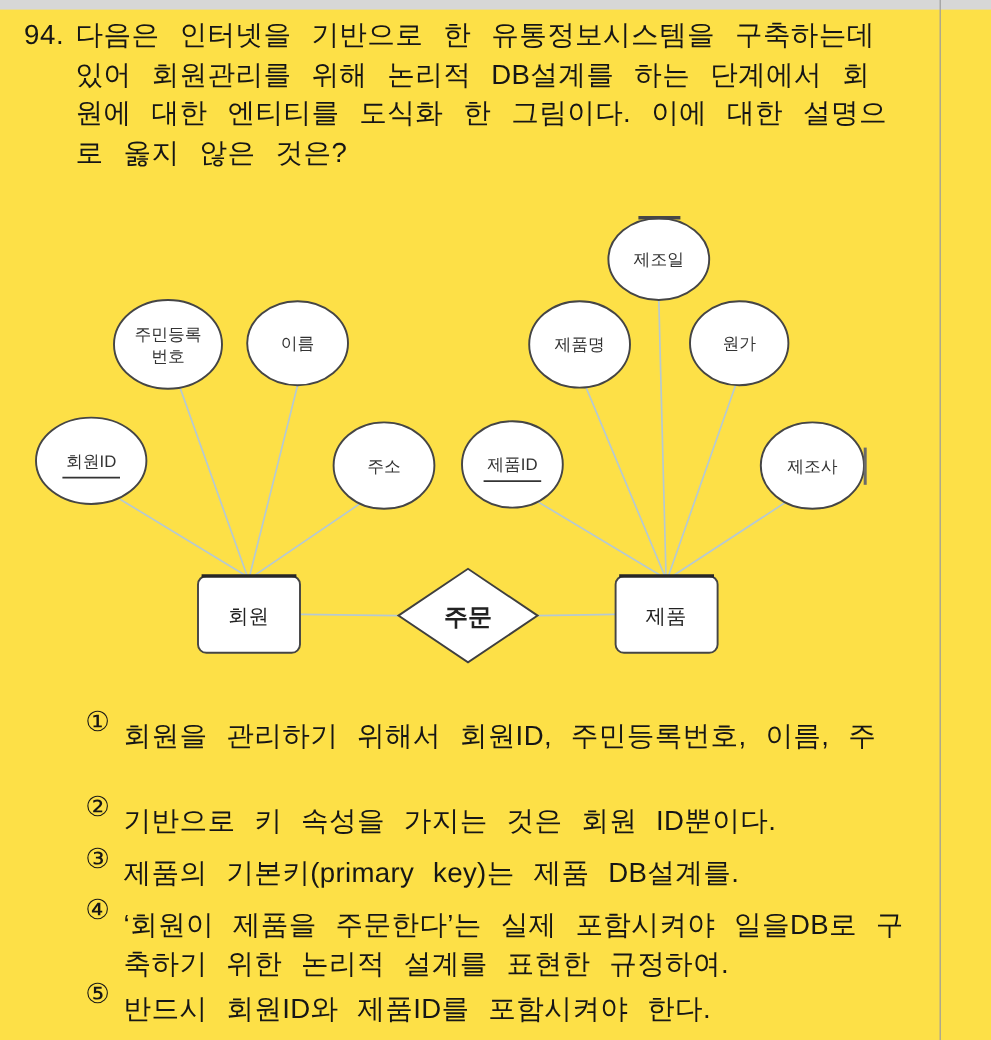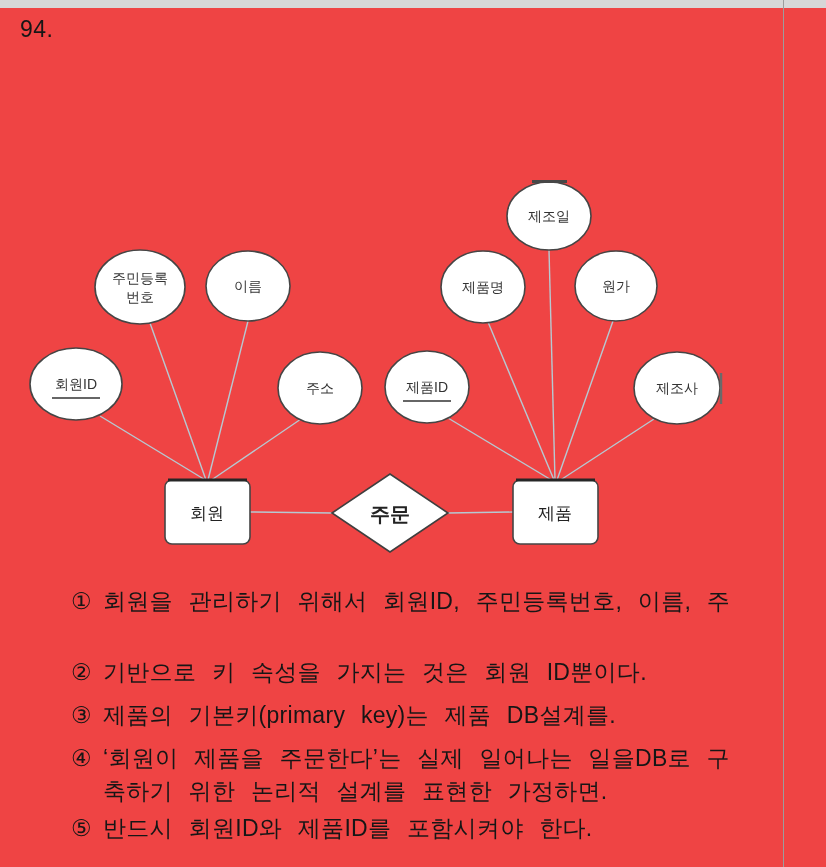--- a/index.html
+++ b/index.html
@@ -1,17 +1,17 @@
 <!DOCTYPE html>
 <html><head>
 <meta charset="utf-8">
 <style>
   html,body { margin:0; padding:0; background:#fff; }
   .page {
-    position:relative; width:826px; height:867px; background:#ef4444;
+    position:relative; width:826px; height:867px; background:#fde047;
     font-family:"Liberation Sans", sans-serif; overflow:hidden; color:#161616;
   }
   .topbar { position:absolute; left:0; top:0; width:826px; height:8px; background:#d7d7d7; }
   .col-divider { position:absolute; left:783px; top:0; width:1px; height:867px; background:#9c9c9c; }
 
   .qnum {
     position:absolute; left:20px; top:13px;
     font-size:23px; line-height:32.5px; letter-spacing:0.5px;
   }
   .qtext { position:absolute; left:63px; top:13px; }
@@ -21,35 +21,41 @@
   }
 
   .diagram { position:absolute; left:20px; top:160px; width:740px; height:400px; }
   .diagram svg { display:block; }
 
   .option { position:absolute; }
   .onum {
     position:absolute; left:0; top:0;
     font-size:23px; line-height:33px;
   }
-  .olines { position:absolute; left:32px; top:0; }
+  .olines { position:absolute; left:32px; top:12px; }
   .olines .ln { line-height:33px; word-spacing:9px; }
 
   .attr-label { font-size:14px; fill:#333333; }
   .entity-label { font-size:17px; fill:#222222; }
   .rel-label { font-size:20px; font-weight:bold; fill:#222222; }
 </style>
 </head>
 <body>
 
 <div class="page">
   <div class="topbar"></div>
   <div class="col-divider"></div>
 
   <div class="qnum">94.</div>
+  <div class="qtext">
+    <div class="ln">다음은 인터넷을 기반으로 한 유통정보시스템을 구축하는데</div>
+    <div class="ln">있어 회원관리를 위해 논리적 DB설계를 하는 단계에서 회</div>
+    <div class="ln">원에 대한 엔티티를 도식화 한 그림이다. 이에 대한 설명으</div>
+    <div class="ln">로 옳지 않은 것은?</div>
+  </div>
 
   <div class="diagram">
     <svg width="740" height="400" viewBox="0 0 740 400" xmlns="http://www.w3.org/2000/svg">
 
       <g stroke="#b6c9d2" stroke-width="1.4">
         <line x1="80" y1="256" x2="187" y2="321"></line>
         <line x1="130" y1="163" x2="186" y2="320"></line>
         <line x1="228" y1="161" x2="188" y2="320"></line>
         <line x1="281" y1="259" x2="190" y2="321"></line>
         <line x1="230" y1="352" x2="312" y2="353"></line>
@@ -125,22 +131,22 @@
   <div class="option" style="left:71px; top:699px;">
     <span class="onum">③</span>
     <span class="olines">
       <div class="ln">제품의 기본키(primary key)는 제품 DB설계를.</div>
     </span>
   </div>
 
   <div class="option" style="left:71px; top:742px;">
     <span class="onum">④</span>
     <span class="olines">
-      <div class="ln">‘회원이 제품을 주문한다’는 실제 일어나는 일을DB로 구</div>
-      <div class="ln">축하기 위한 논리적 설계를 표현한 가정하면.</div>
+      <div class="ln">‘회원이 제품을 주문한다’는 실제 포함시켜야 일을DB로 구</div>
+      <div class="ln">축하기 위한 논리적 설계를 표현한 규정하여.</div>
     </span>
   </div>
 
   <div class="option" style="left:71px; top:812px;">
     <span class="onum">⑤</span>
     <span class="olines">
       <div class="ln">반드시 회원ID와 제품ID를 포함시켜야 한다.</div>
     </span>
   </div>
 </div>

